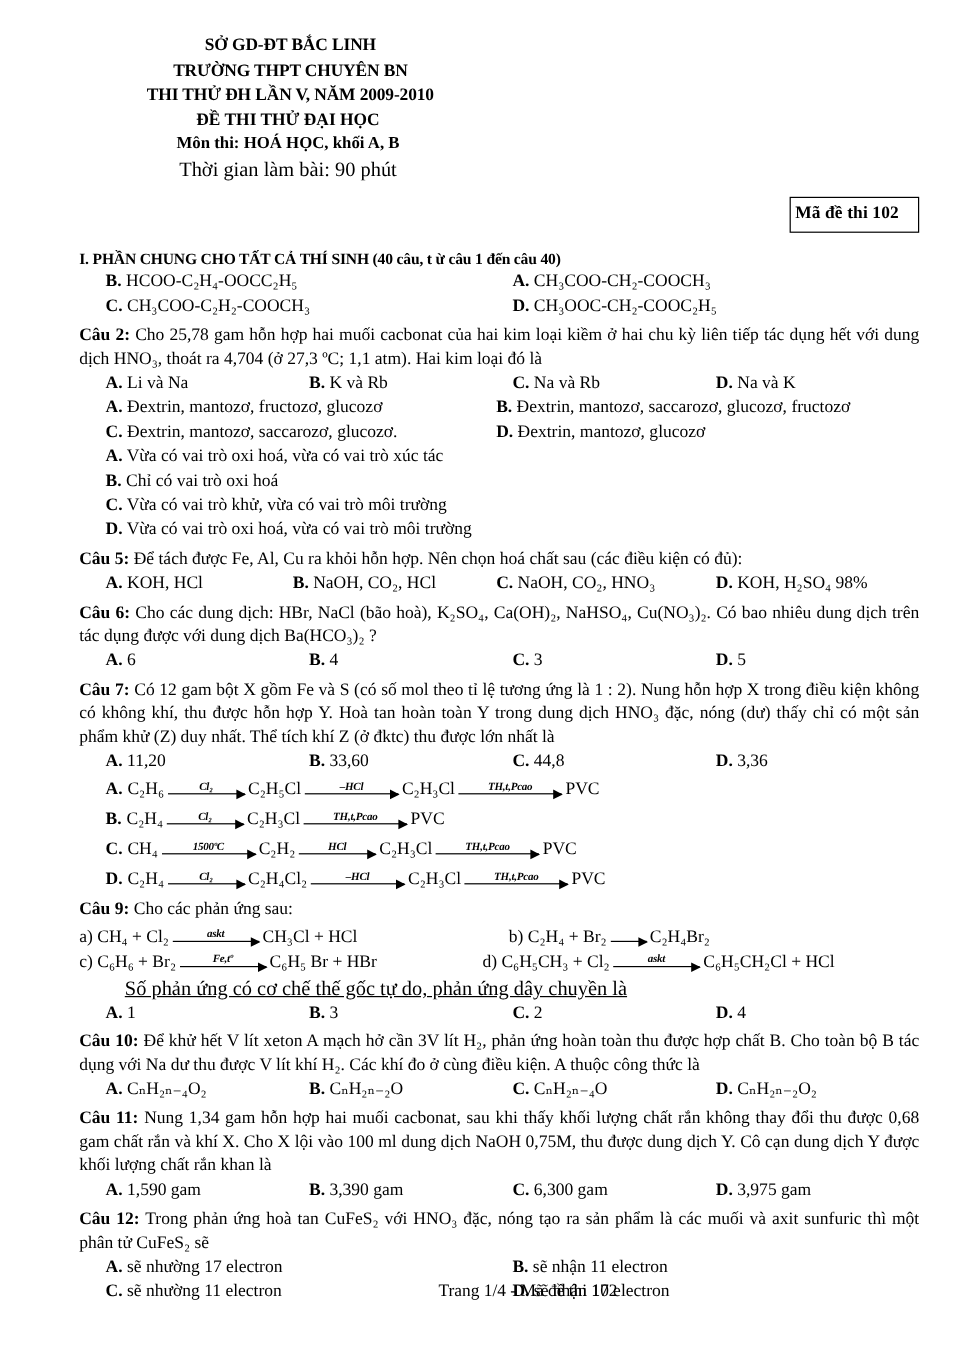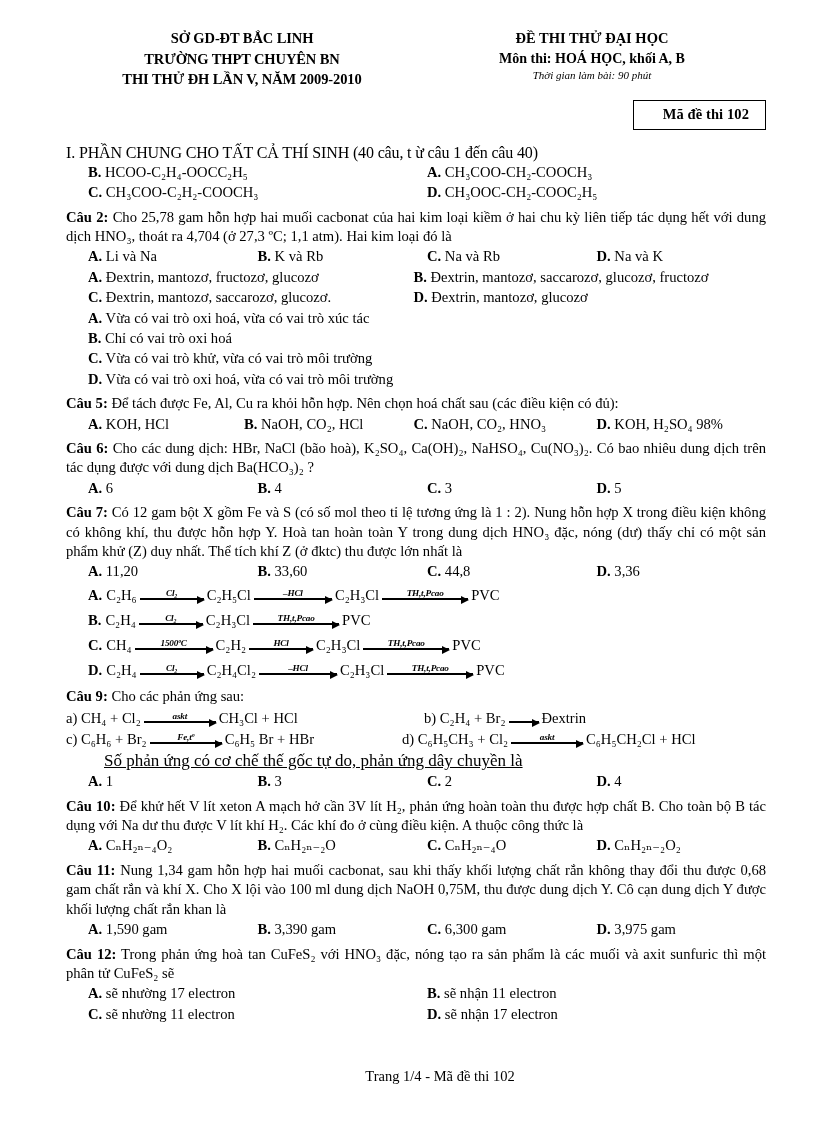--- a/index.html
+++ b/index.html
@@ -25,59 +25,59 @@
   .content {
     position: absolute;
     left: 66px;
     top: 28px;
     width: 700px;
   }
 
   
   .header {
     display: flex;
-    flex-direction: row;
+    flex-direction: column;
     align-items: flex-start;
     width: 700px;
   }
   .hdr-left {
     width: 352px;
     text-align: center;
     font-weight: bold;
     font-size: 14.5px;
     line-height: 1.42;
     letter-spacing: -0.1px;
   }
   .hdr-right {
     width: 348px;
     text-align: center;
     font-size: 14.5px;
     line-height: 1.42;
   }
   .hdr-right .l1 { font-weight: bold; }
   .hdr-right .l2 { font-weight: bold; font-size: 14px; }
-  .hdr-right .l3 { font-style: italic; font-size: 11px; }
+  .hdr-right .l3 { font-size: 17px; }
 
   .code-box-wrap {
     display: flex;
     justify-content: flex-end;
     margin-top: 10px;
     width: 700px;
   }
   .code-box {
     border: 1.6px solid #000;
     font-weight: bold;
     font-size: 14.5px;
-    padding: 5px 16px 6px 29px;
+    padding: 5px 16px 6px 4px;
     letter-spacing: 0.1px;
   }
 
   .section-title {
-    font-weight: normal;
-    font-size: 16px;
+    font-weight: bold;
+    font-size: 13px;
     margin-top: 14px;
     letter-spacing: -0.15px;
   }
 
   
   .q {
     font-size: 14.6px;
     line-height: 1.33;
     margin-top: 5px;
     text-align: justify;
@@ -391,21 +391,21 @@
           </span>
         <span>CH₃Cl + HCl</span>
       </span>
       <span class="eq-right">
         <span>b)</span>&nbsp;
         <span>C₂H₄ + Br₂</span>
         <span class="arrow plain a50" style="width:30px">
             <span class="bar"></span>
             <span class="head"></span>
           </span>
-        <span>Đextrin</span>
+        <span>C₂H₄Br₂</span>
       </span>
     </div>
 
     <div class="eqrow">
       <span class="eq-left2">
         <span>c)</span>&nbsp;
         <span>C₆H₆ + Br₂</span>
         <span class="arrow a72">
             <span class="lab">Fe,tº</span>
             <span class="bar"></span>

